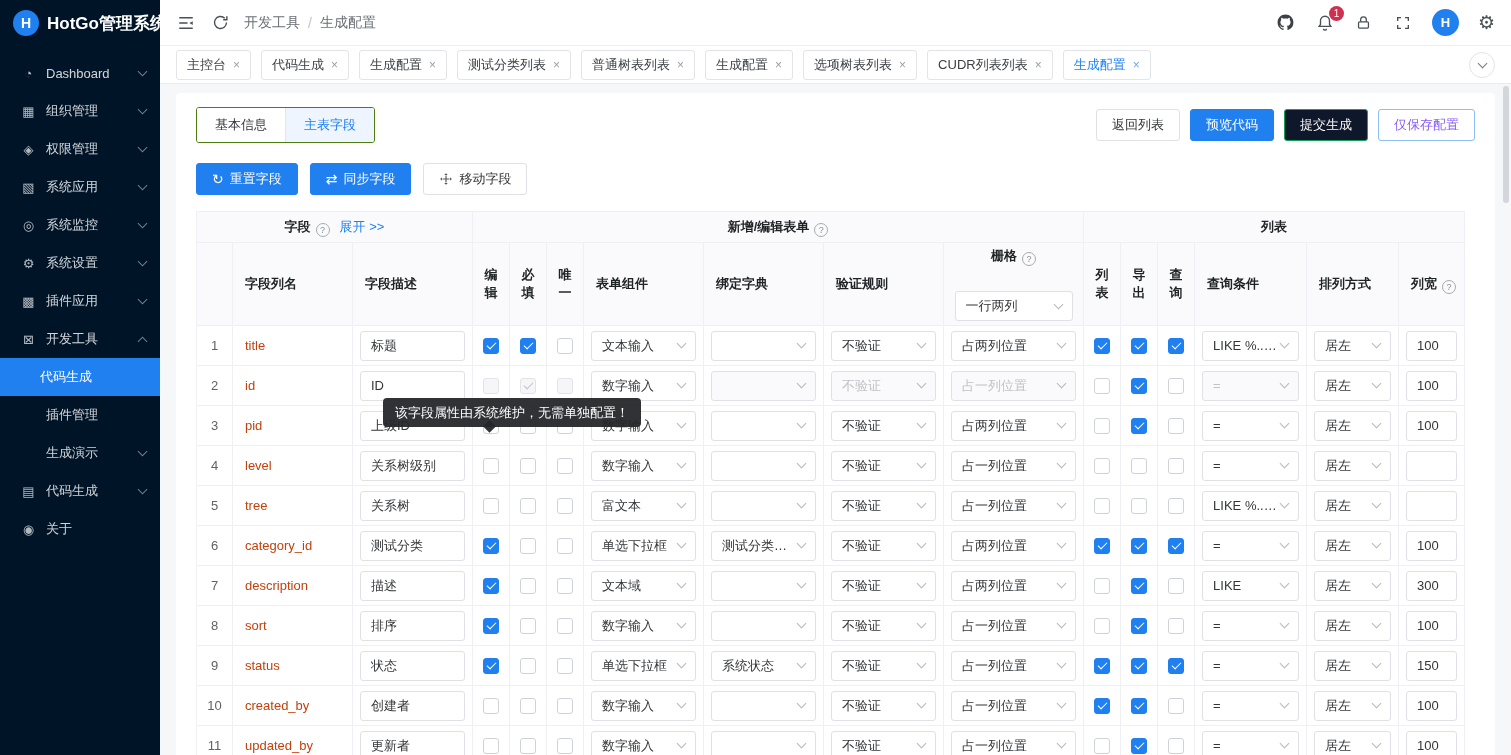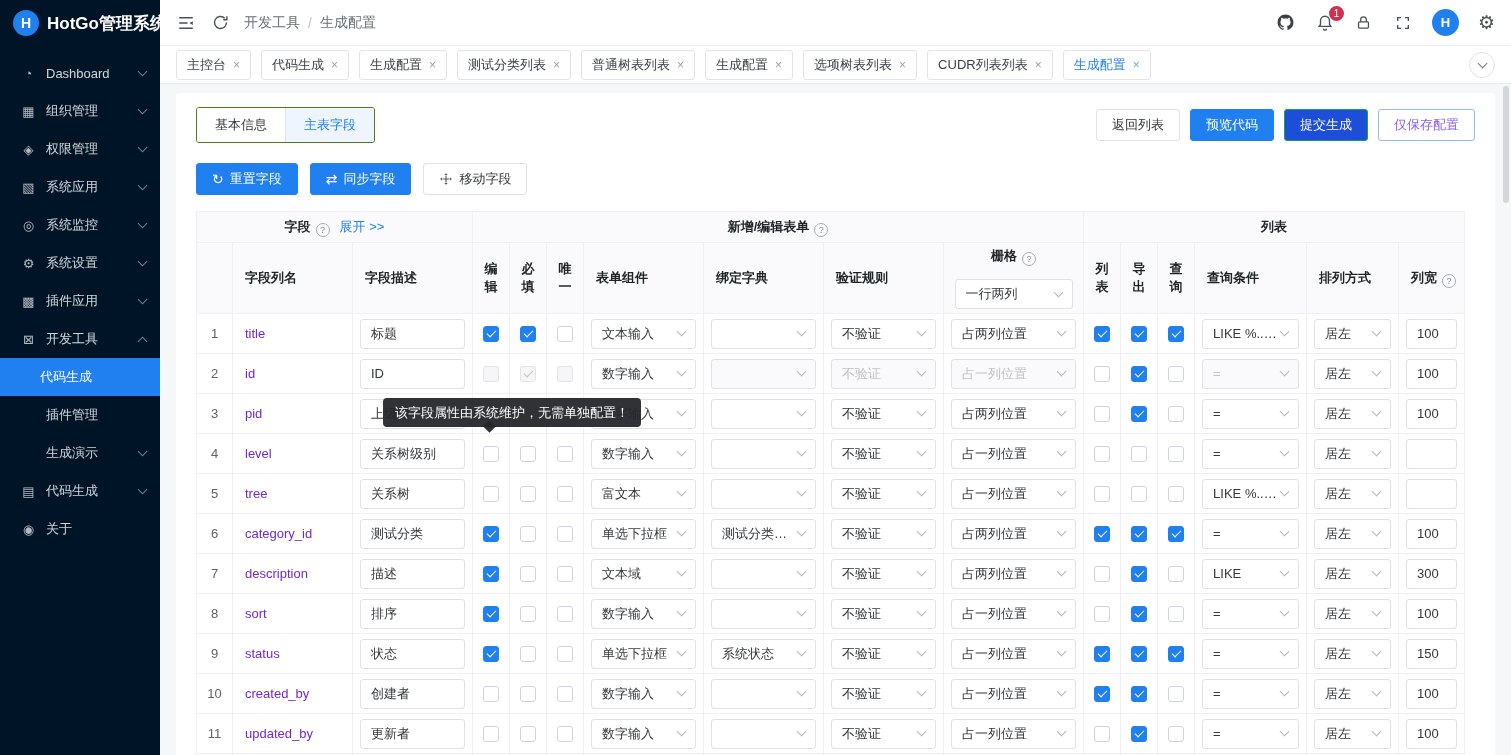--- a/index.html
+++ b/index.html
@@ -46,39 +46,39 @@
 .contentbg{position:absolute;left:0;right:0;top:85px;bottom:0;background:#f5f7f9;overflow:hidden}
 .card{margin:8px 16px 0;background:#fff;border-radius:4px;padding:14px 20px;height:940px}
 .card-head{display:flex;align-items:center;justify-content:space-between}
 .ctabs{display:flex;border:1px solid #4d7c0f;border-radius:3px;overflow:hidden}
 .ctab{padding:8px 18px;font-size:13px;background:#fff;color:#333639;cursor:pointer}
 .ctab + .ctab{border-left:1px solid #e2e4e9}
 .ctab.active{background:#eef5fe;color:#2080f0}
 .actbtns{display:flex;align-items:flex-start;gap:10px}
 .btn{display:inline-flex;align-items:center;gap:6px;height:32px;padding:0 15px;border-radius:3px;font-size:13px;border:1px solid #e0e0e6;background:#fff;color:#333639;cursor:pointer;font-family:inherit}
 .btn.primary{background:#2080f0;border-color:#2080f0;color:#fff}
-.btn.success{background:#1d4ed8;border-color:#18a058;color:#fff}
+.btn.success{background:#0f172a;border-color:#18a058;color:#fff}
 .btn.outline{background:#fff;border-color:#8fbdf5;color:#8b5cf6}
 .bicon{font-size:14px;line-height:1;display:inline-flex;align-items:center}
 .toolbar{margin-top:20px;display:flex;align-items:center;gap:12px}
 
 
 .tablewrap{margin-top:16px;position:relative}
 table{border-collapse:collapse;table-layout:fixed;width:1268px;font-size:13px}
 th,td{border:1px solid #efeff5}
 thead th{background:#fafafc;color:#1f2326;font-weight:600;padding:4px 6px;text-align:center;vertical-align:middle}
 .group-row th{height:31px;font-size:13px}
 .col-row th{height:67px}
 .ta-l{text-align:left !important;padding-left:12px !important}
 tbody td{height:40px;padding:2px 7px;text-align:center;vertical-align:middle;background:#fff}
 .td-index{color:#606266}
-.td-name{text-align:left;padding-left:12px;color:#6d28d9}
+.td-name{text-align:left;padding-left:12px;color:#c2410c}
 .expand-link{color:#2080f0;font-weight:400;margin-left:10px;cursor:pointer}
 .help{display:inline-flex;align-items:center;justify-content:center;width:14px;height:14px;border:1px solid #a6abb3;border-radius:50%;color:#8c9198;font-size:9px;font-weight:400;margin-left:5px;vertical-align:-2px;cursor:pointer}
-.grid-h{margin-bottom:13px}
+.grid-h{margin-bottom:25px}
 .inp{display:flex;align-items:center;width:100%;height:30px;border:1px solid #e0e0e6;border-radius:3px;background:#fff;padding:0 10px;color:#333639;overflow:hidden;white-space:nowrap;text-align:left}
 .sel{display:flex;align-items:center;justify-content:space-between;gap:4px;width:100%;height:30px;border:1px solid #e0e0e6;border-radius:3px;background:#fff;padding:0 10px 0 10px;color:#333639;cursor:pointer;overflow:hidden;white-space:nowrap}
 .sel .sval{overflow:hidden;text-overflow:ellipsis;text-align:left;flex:1}
 .sel.dis{background:#fafafc;color:#c2c2c2}
 .sel-arrow{width:7px;height:7px;border-right:1.4px solid #b5b8bd;border-bottom:1.4px solid #b5b8bd;transform:rotate(45deg);margin-top:-4px;flex:none}
 .grid-sel{width:118px;margin:0 auto;font-weight:400}
 .cb{display:inline-block;width:16px;height:16px;border:1px solid #cfd3d9;border-radius:3px;background:#fff;position:relative;cursor:pointer;vertical-align:middle}
 .cb.checked{background:#2080f0;border-color:#2080f0}
 .cb.checked::after{content:"";position:absolute;left:4.5px;top:1.5px;width:4px;height:8px;border-right:1.8px solid #fff;border-bottom:1.8px solid #fff;transform:rotate(45deg)}
 .cb.dis{background:#f6f6f9;border-color:#e3e3e8;cursor:not-allowed}

